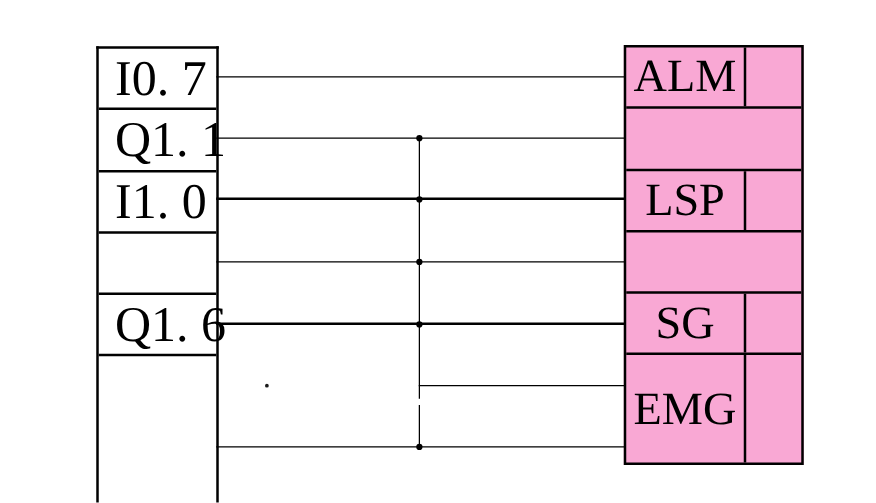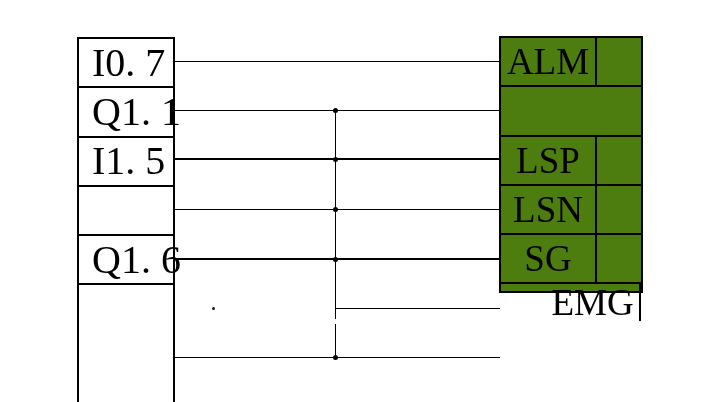--- a/index.html
+++ b/index.html
@@ -29,27 +29,27 @@
   .lrow:last-child { border-bottom: none; flex: 1 1 auto; }
   .ltext {
     font-size: 40px; line-height: 1;
     white-space: nowrap; padding-left: 13px;
     position: relative; z-index: 2;
   }
 
   
   .rtable {
     position: absolute; left: 499px; top: 36px;
-    width: 144px; height: 257px;
+    width: 144px; height: 336px;
     border: 2px solid #000;
     display: flex; flex-direction: column;
-    background: #4d7c0f;
+    background: #f9a8d4;
   }
   .rrow { flex: 0 0 49.3px; border-bottom: 2px solid #000; display: flex; }
-  .rrow:last-child { border-bottom: none; flex: 1 1 auto; margin-left: 45px; }
+  .rrow:last-child { border-bottom: none; flex: 1 1 auto; }
   .rlabel {
     width: 96px; border-right: 2px solid #000;
     display: flex; align-items: center; justify-content: center;
     font-size: 37px; line-height: 1; white-space: nowrap;
   }
   .rblank { flex: 1 1 auto; }
 
   
   .wire  { position: absolute; height: 1.5px; background: #000; }
   .bus   { position: absolute; width: 1.5px;  background: #000; }
@@ -62,21 +62,21 @@
 <div style="position:absolute; inset:0;">
 
   <div class="ltable">
     <div class="lrow">
         <span class="ltext">I0. 7</span>
       </div>
     <div class="lrow">
         <span class="ltext">Q1. 1</span>
       </div>
     <div class="lrow">
-        <span class="ltext">I1. 5</span>
+        <span class="ltext">I1. 0</span>
       </div>
     <div class="lrow">
         <span class="ltext"></span>
       </div>
     <div class="lrow">
         <span class="ltext">Q1. 6</span>
       </div>
     <div class="lrow">
         <span class="ltext"></span>
       </div>
@@ -88,21 +88,20 @@
       <div class="rblank"></div>
     </div>
     <div class="rrow">
       <div class="rblank"></div>
     </div>
     <div class="rrow">
       <div class="rlabel">LSP</div>
       <div class="rblank"></div>
     </div>
     <div class="rrow">
-      <div class="rlabel">LSN</div>
       <div class="rblank"></div>
     </div>
     <div class="rrow">
       <div class="rlabel">SG</div>
       <div class="rblank"></div>
     </div>
     <div class="rrow">
       <div class="rlabel">EMG</div>
       <div class="rblank"></div>
     </div>

